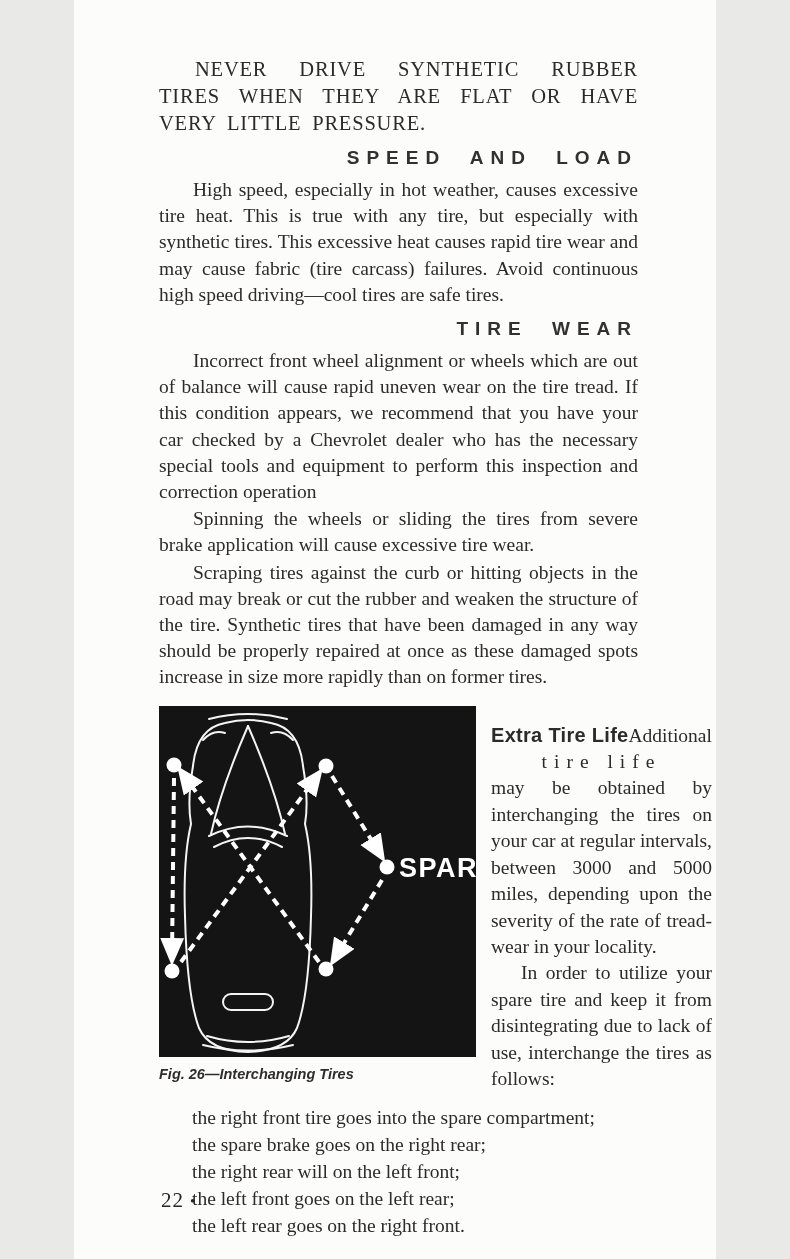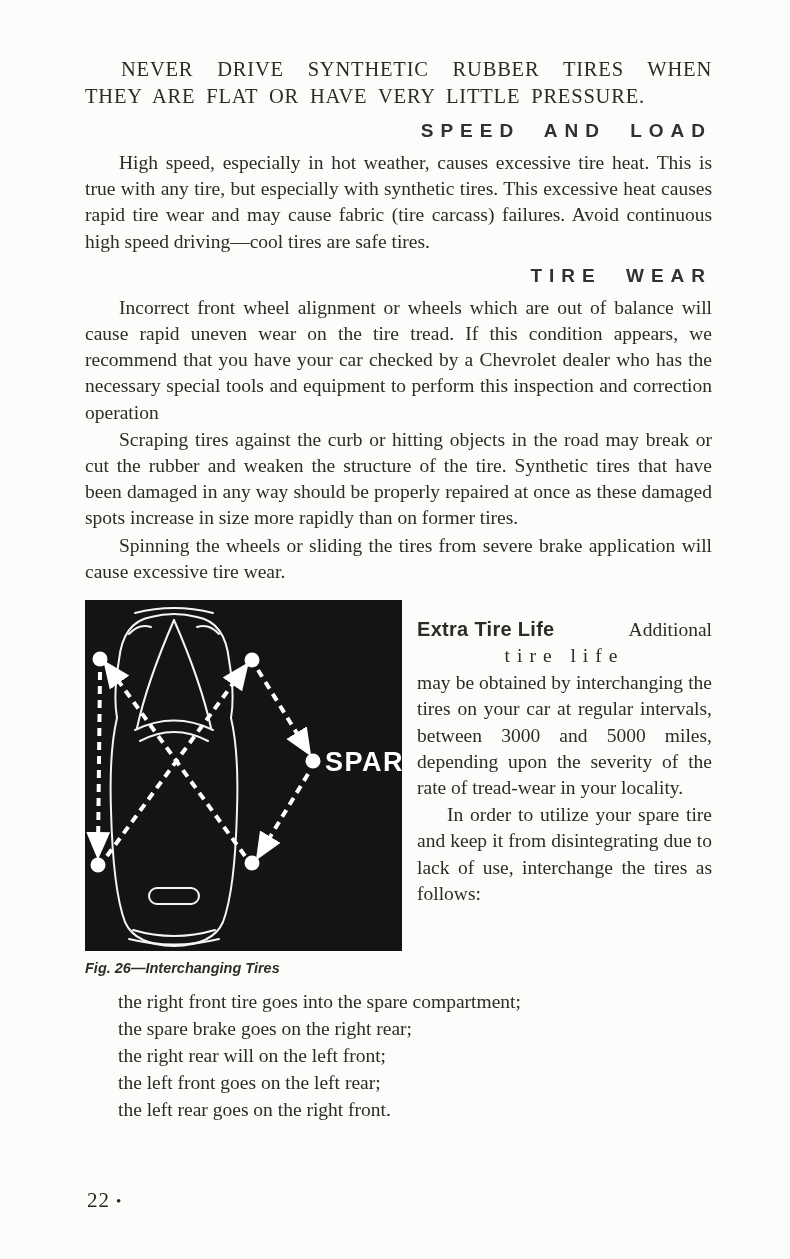--- a/index.html
+++ b/index.html
@@ -2,21 +2,21 @@
 <html lang="en"><head>
 <meta charset="utf-8">
 <style>
   html, body {
     margin: 0;
     padding: 0;
     background: #e9e9e7;
   }
   .page {
     position: relative;
-    width: 790px;
+    width: 642px;
     height: 1259px;
     margin: 0 auto;
     background: #fcfcfa;
     color: #2d2b28;
     font-family: "Liberation Serif", serif;
     overflow: hidden;
     box-sizing: border-box;
     padding: 56px 78px 0 85px;
     hyphens: auto;
   }
@@ -135,22 +135,22 @@
 
   <p class="warning">NEVER DRIVE SYNTHETIC RUBBER TIRES WHEN THEY ARE FLAT OR HAVE VERY LITTLE PRESSURE.</p>
 
   <h2 class="section-heading">SPEED AND LOAD</h2>
 
   <p class="body-para">High speed, especially in hot weather, causes excessive tire heat. This is true with any tire, but especially with synthetic tires. This excessive heat causes rapid tire wear and may cause fabric (tire carcass) failures. Avoid continuous high speed driving—cool tires are safe tires.</p>
 
   <h2 class="section-heading">TIRE WEAR</h2>
 
   <p class="body-para">Incorrect front wheel alignment or wheels which are out of balance will cause rapid uneven wear on the tire tread. If this condition appears, we recommend that you have your car checked by a Chevrolet dealer who has the necessary special tools and equipment to perform this inspection and correction operation</p>
+  <p class="body-para">Spinning the wheels or sliding the tires from severe brake application will cause excessive tire wear.</p>
   <p class="body-para">Scraping tires against the curb or hitting objects in the road may break or cut the rubber and weaken the structure of the tire. Synthetic tires that have been damaged in any way should be properly repaired at once as these damaged spots increase in size more rapidly than on former tires.</p>
-  <p class="body-para">Spinning the wheels or sliding the tires from severe brake application will cause excessive tire wear.</p>
 
   <div class="figure-row">
 
     <div class="figure-block">
       <svg class="figure-art" viewBox="0 0 317 351" xmlns="http://www.w3.org/2000/svg">
         <defs>
           <marker id="ah" markerWidth="7" markerHeight="7" refX="4.5" refY="3" orient="auto">
             <path d="M0,0 L7,3 L0,6 Z" fill="#ffffff"></path>
           </marker>
         </defs>

